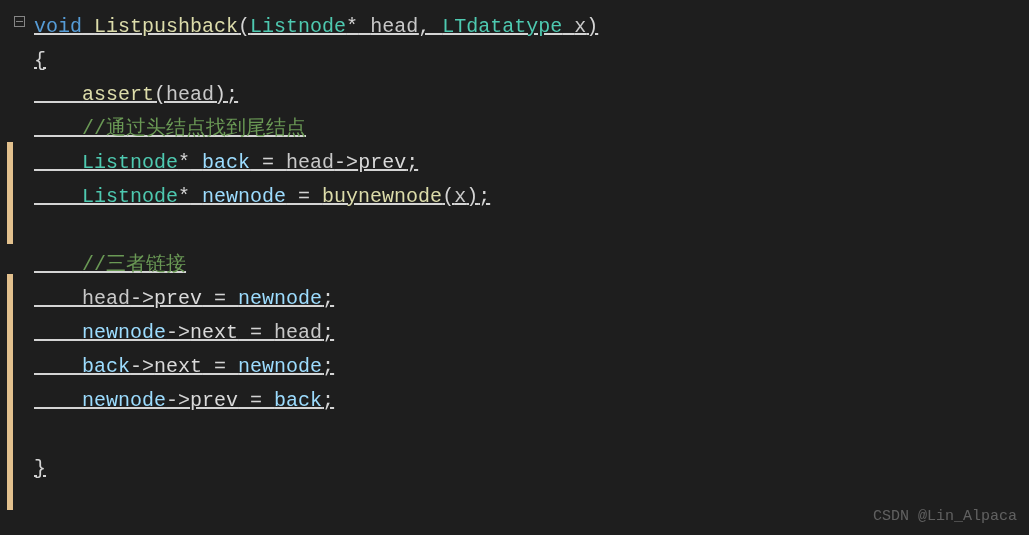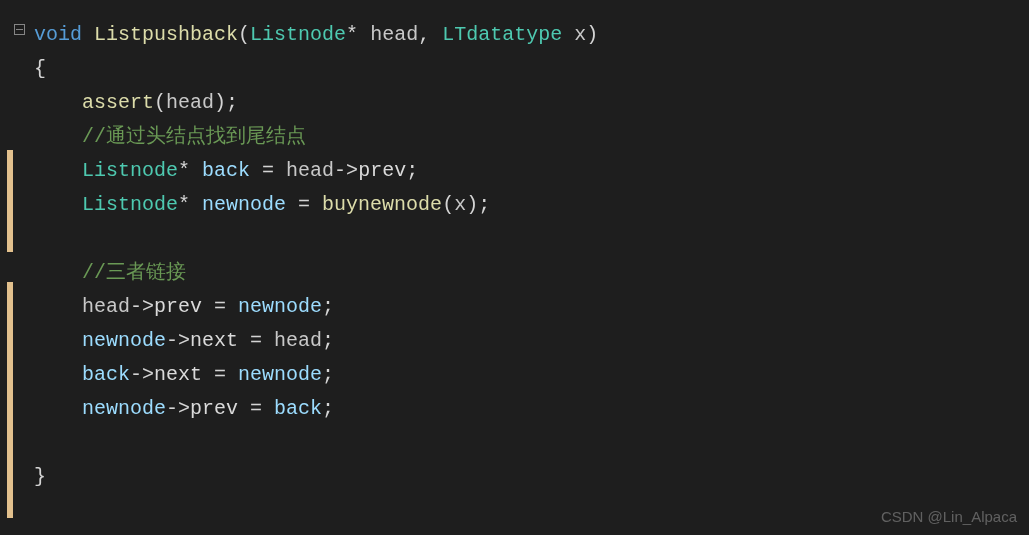--- a/index.html
+++ b/index.html
@@ -9,21 +9,22 @@
       font-size: 20px;
       line-height: 1.7;
       color: #d4d4d4;
       width: 1029px;
       height: 535px;
       overflow: hidden;
       position: relative;
     }
     .editor {
       display: flex;
-      padding-top: 18px;
+      padding-top: 10px;
+      text-decoration: underline;
     }
     .gutter {
       width: 28px;
       flex-shrink: 0;
       position: relative;
     }
     .fold-box {
       position: absolute;
       left: 14px;
       top: 6px;
@@ -63,21 +64,21 @@
     .var { color: #9cdcfe; }
     .comment { color: #6a9955; }
     .member { color: #dadada; }
     .gray { color: #c8c8c8; }
     .watermark {
       position: absolute;
       right: 12px;
       bottom: 6px;
       color: rgba(220,220,220,0.35);
       font-size: 15px;
-      font-family: Liberation Sans, sans-serif;
+      font-family: Liberation Mono, monospace;
     }
   </style>
 </head>
 <body>
 
 <div class="editor">
   <div class="gutter">
     <div class="fold-box"></div>
     <div class="mod-bar bar1"></div>
     <div class="mod-bar bar2"></div>

